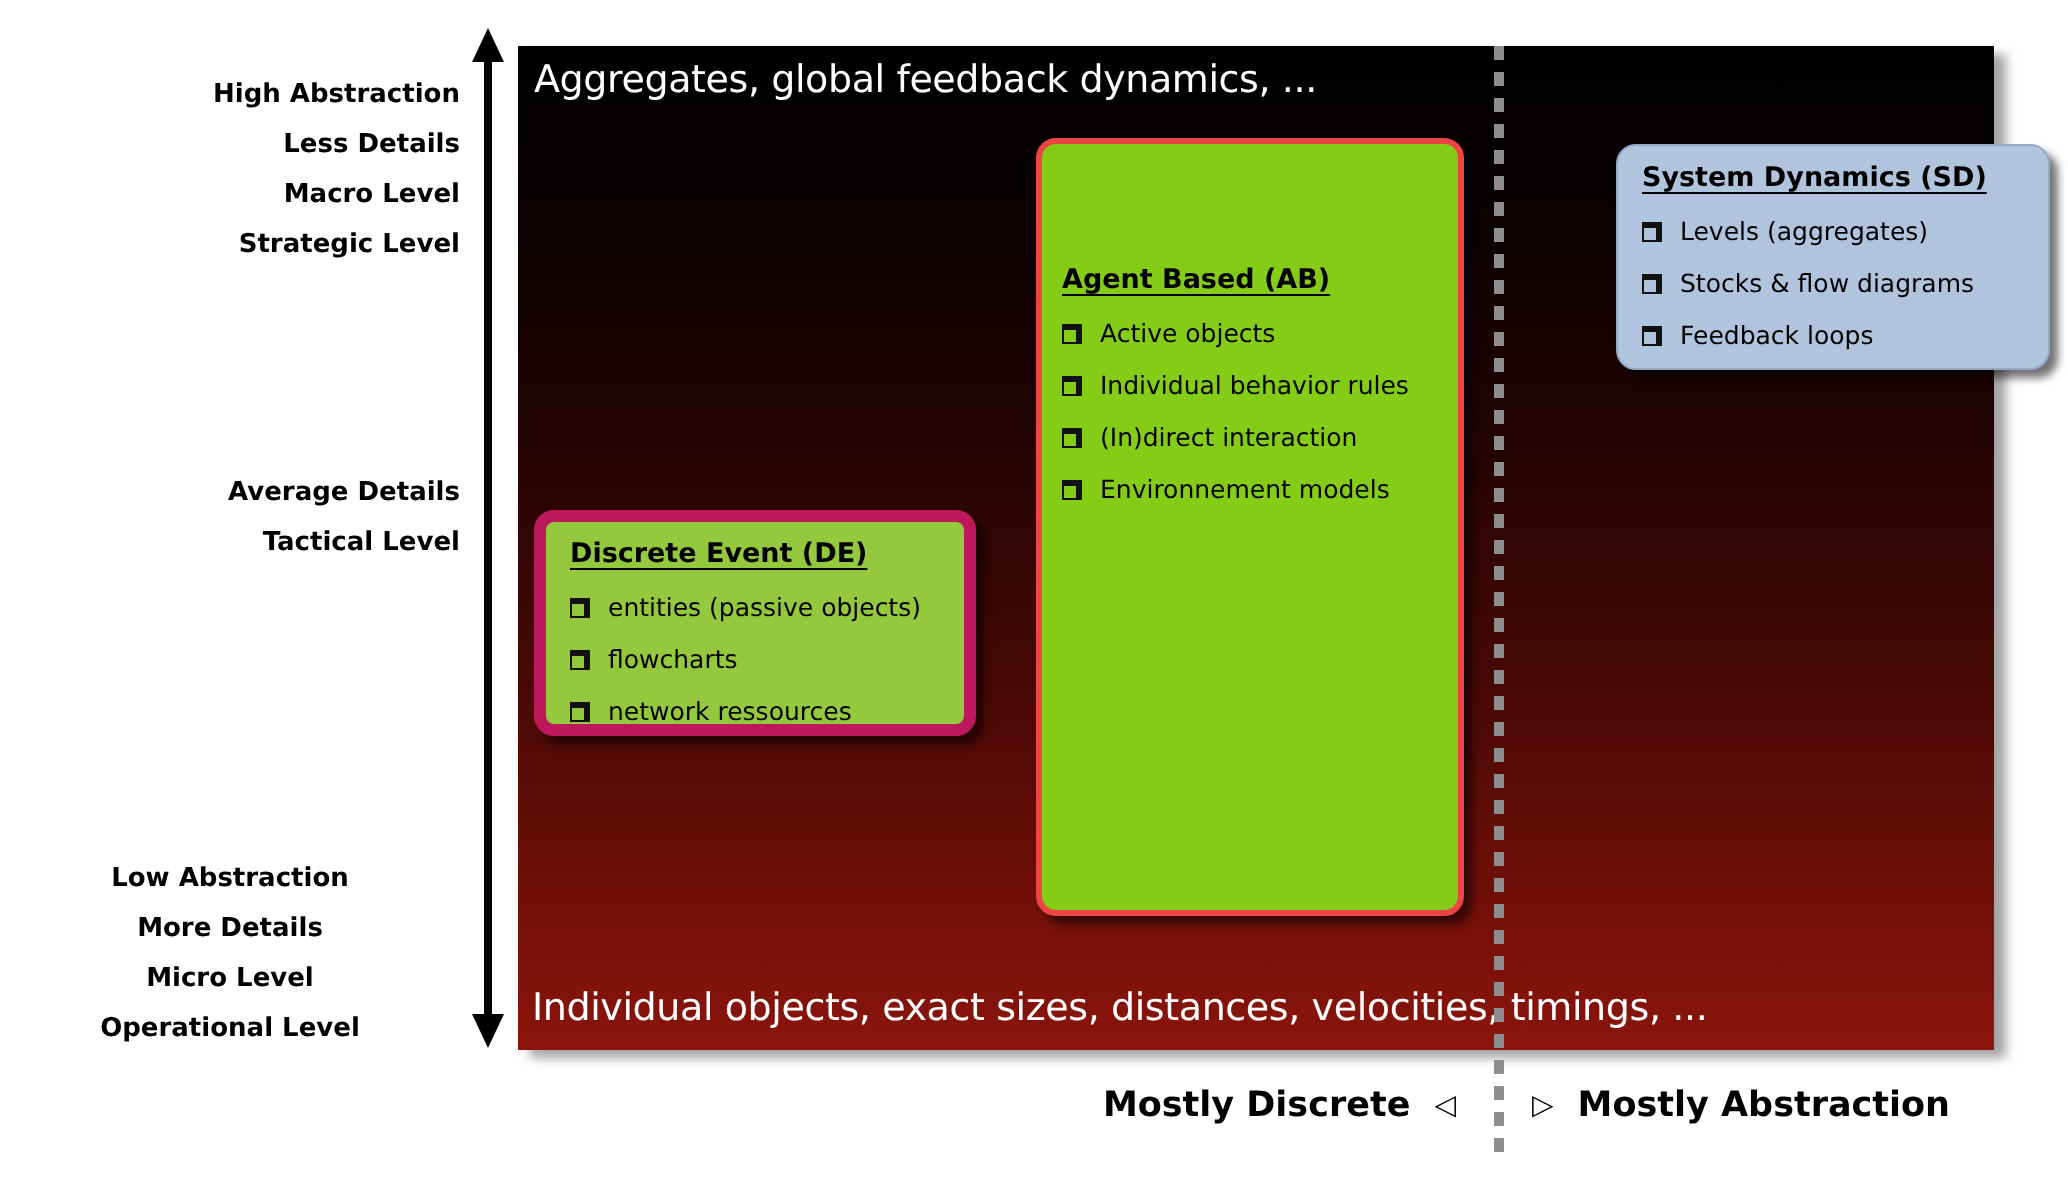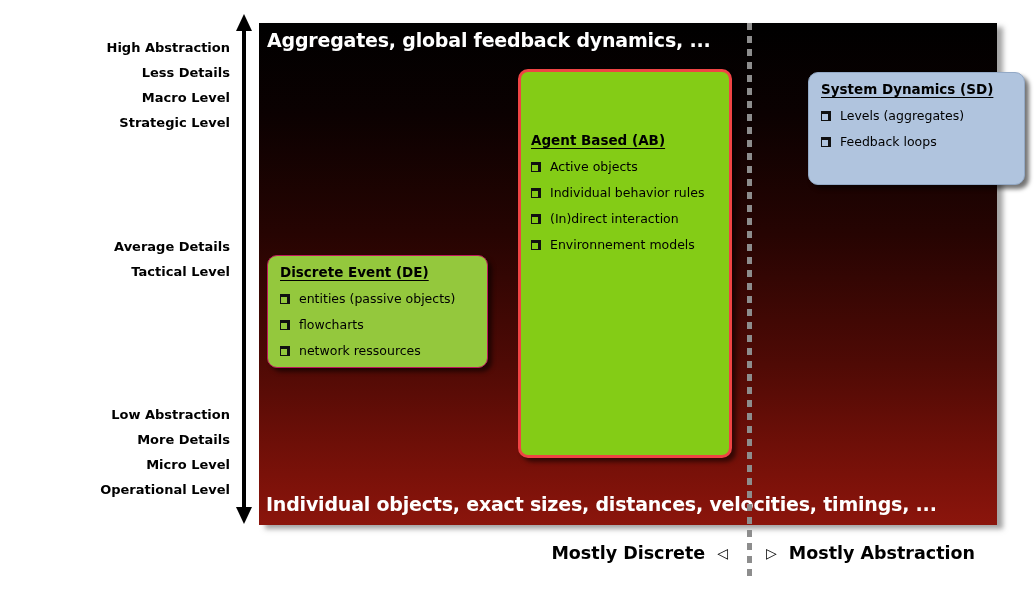--- a/index.html
+++ b/index.html
@@ -12,21 +12,21 @@
   }
 
   
   .axis-group {
     position:absolute; left:0; width:230px;
     text-align:right; font-weight:bold; font-size:13px; line-height:25px;
     color:#000;
   }
   #axis-group-high   { top:35px; }
   #axis-group-middle { top:234px; }
-  #axis-group-low    { top:402px; }
+  #axis-group-low    { top:427px;text-align:center; }
 
   
   .arrow-shaft {
     position:absolute; left:242px; top:28px; width:4px; height:488px;
     background:#000;
   }
   .arrow-head-up {
     position:absolute; left:236px; top:14px; width:0; height:0;
     border-left:8px solid transparent; border-right:8px solid transparent;
     border-bottom:17px solid #000;
@@ -40,42 +40,42 @@
   
   #panel {
     position:absolute; left:259px; top:23px; width:738px; height:502px;
     background:linear-gradient(180deg,
       #000000 0%, #0b0101 18%, #260402 42%,
       #4f0a05 68%, #7a1109 90%, #8b150c 100%);
     box-shadow:6px 4px 5px rgba(90,90,90,0.55);
   }
 
   .banner {
-    position:absolute; color:#ffffff; font-weight:bold;
+    position:absolute; color:#ffffff; font-weight:normal;
     font-size:19px; letter-spacing:-0.2px; white-space:nowrap;
   }
   #top-banner    { left:267px; top:29px; }
   #bottom-banner { left:266px; top:493px; }
 
   
   #dashed-line {
     position:absolute; left:747px; top:23px; width:5px; height:556px;
     background:repeating-linear-gradient(180deg,
       #8d8d8d 0px, #8d8d8d 7px, rgba(0,0,0,0) 7px, rgba(0,0,0,0) 13px);
   }
 
   
   .pbox {
     position:absolute; border-radius:10px;
     box-shadow:4px 4px 4px rgba(0,0,0,0.55);
     color:#000;
   }
   #box-de {
     left:267px; top:255px; width:221px; height:113px;
-    background:#94c83d; border:1px solid #be185d;
+    background:#94c83d; border:6px solid #be185d;
     padding:8px 0 0 12px;
   }
   #box-ab {
     left:518px; top:69px; width:214px; height:389px;
     background:#84cc16; border:3px solid #ef4444;
     padding:60px 0 0 10px;
   }
   #box-sd {
     left:808px; top:72px; width:217px; height:113px;
     background:#b0c4de; border:1px solid #93a9c6;
@@ -173,20 +173,24 @@
 </div>
 
 <div class="pbox" id="box-sd">
   <div class="pbox-title">System Dynamics (SD)</div>
   <div class="pbox-item">
     <span class="bullet"></span>
     <span>Levels (aggregates)</span>
   </div>
   <div class="pbox-item">
     <span class="bullet"></span>
+    <span>Stocks &amp; flow diagrams</span>
+  </div>
+  <div class="pbox-item">
+    <span class="bullet"></span>
     <span>Feedback loops</span>
   </div>
 </div>
 
 <div id="dashed-line"></div>
 
 <div class="footer-label" id="footer-left">
   <span>Mostly Discrete</span><span class="tri">◁</span>
 </div>
 <div class="footer-label" id="footer-right">

